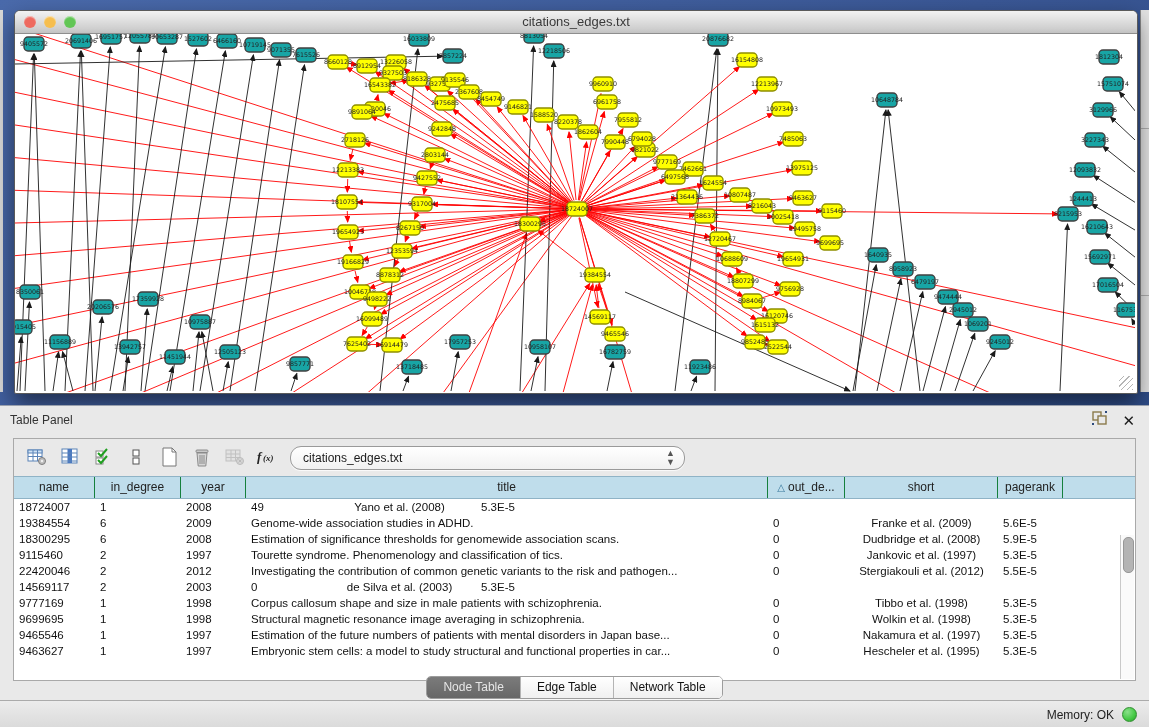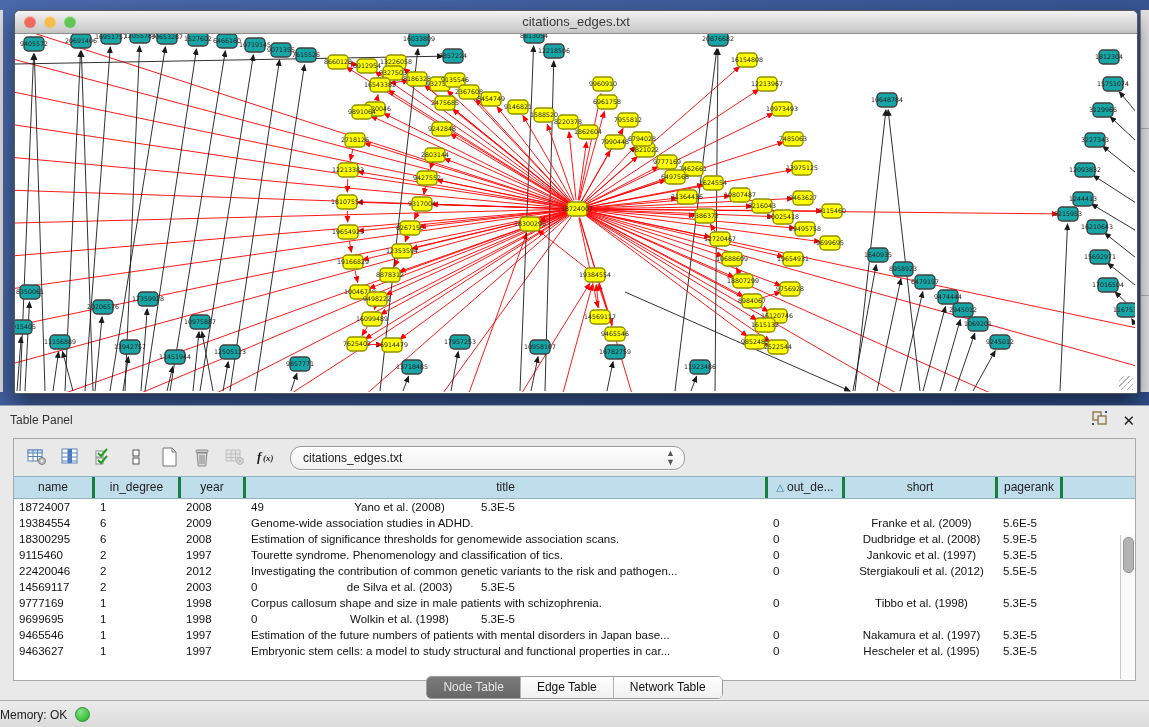--- a/index.html
+++ b/index.html
@@ -39,41 +39,41 @@
   .tb-icon{width:26px;height:22px;display:flex;align-items:center;justify-content:center;margin-right:7px;}
   .combo{margin-left:14px;width:393px;height:22px;border:1px solid #9a9a9a;border-radius:11px;
     background:linear-gradient(#ffffff,#f1f1f1);display:flex;align-items:center;position:relative;
     box-shadow:0 1px 1px rgba(255,255,255,.8);}
   .combo-label{font-size:12px;color:#1a1a1a;margin-left:12px;}
   .combo-stepper{position:absolute;right:9px;top:2px;font-size:9px;color:#555;line-height:9px;text-align:center;}
   
   .tbl{position:absolute;left:0;top:37px;right:0;bottom:0;background:#fff;overflow:hidden;}
   .tbl-header{display:flex;height:21px;background:#bfddeb;border-top:1px solid #8fb3c6;border-bottom:1px solid #8fb3c6;}
   .th{font-size:12px;color:#222;text-align:center;line-height:20px;
-    border-right:3px solid #15803d;box-sizing:border-box;overflow:hidden;white-space:nowrap;}
+    border-right:1px solid #15803d;box-sizing:border-box;overflow:hidden;white-space:nowrap;}
   .sort-tri{color:#3b7a9e;font-size:10px;margin-right:3px;}
   .tr{display:flex;height:16px;}
   .td{font-size:11.5px;color:#111;line-height:16px;box-sizing:border-box;
     overflow:hidden;white-space:nowrap;padding-left:5px;}
   .td.center{text-align:center;padding-left:0;}
   .vscroll{position:absolute;right:1px;top:59px;bottom:1px;width:13px;background:#fafafa;border-left:1px solid #c9c9c9;}
   .vthumb{position:absolute;left:2px;top:2px;width:9px;height:34px;border-radius:5px;
     background:#b4b4b4;border:1px solid #979797;}
   
   .tabs-row{position:absolute;left:0;top:270px;width:100%;display:flex;justify-content:center;}
   .seg{display:flex;border:1px solid #9c9c9c;border-radius:5px;overflow:hidden;
     background:#fdfdfd;box-shadow:0 1px 1px rgba(255,255,255,.7);}
   .seg-btn{font-size:12px;padding:3px 16px 4px 16px;color:#111;
     background:linear-gradient(#ffffff,#f0f0f0);border-right:1px solid #b4b4b4;}
   .seg-btn:last-child{border-right:none;}
   .seg-btn.active{background:linear-gradient(#7b7b7b,#676767);color:#e6e6e6;}
   
   .status-bar{position:absolute;left:0;bottom:0;width:100%;height:27px;
     background:linear-gradient(#ececec,#dadada);border-top:1px solid #ababab;
-    display:flex;align-items:center;justify-content:flex-start;}
+    display:flex;align-items:center;justify-content:flex-end;}
   .mem-label{font-size:12px;color:#222;margin-right:8px;}
   .mem-dot{width:13px;height:13px;border-radius:50%;margin-right:12px;
     background:radial-gradient(circle at 35% 30%,#8ae08a,#44c944 60%,#2f9a2f);border:1px solid #2f8f2f;}
 </style>
 </head>
 <body>
 
 <div class="left-sliver"></div>
 <div class="right-sliver">
   <div class="seam" style="top:118px"></div>
@@ -936,20 +936,21 @@
             <div class="td" style="width: 65px;">1998</div>
             <div class="td" style="width: 522px;">Corpus callosum shape and size in male patients with schizophrenia.</div>
             <div class="td" style="width: 77px;">0</div>
             <div class="td center" style="width: 153px;">Tibbo et al. (1998)</div>
             <div class="td" style="width: 65px;">5.3E-5</div>
           </div>
           <div class="tr">
             <div class="td" style="width: 81px;">9699695</div>
             <div class="td" style="width: 86px;">1</div>
             <div class="td" style="width: 65px;">1998</div>
+            <div class="td" style="width: 522px;">Structural magnetic resonance image averaging in schizophrenia.</div>
             <div class="td" style="width: 77px;">0</div>
             <div class="td center" style="width: 153px;">Wolkin et al. (1998)</div>
             <div class="td" style="width: 65px;">5.3E-5</div>
           </div>
           <div class="tr">
             <div class="td" style="width: 81px;">9465546</div>
             <div class="td" style="width: 86px;">1</div>
             <div class="td" style="width: 65px;">1997</div>
             <div class="td" style="width: 522px;">Estimation of the future numbers of patients with mental disorders in Japan base...</div>
             <div class="td" style="width: 77px;">0</div>

